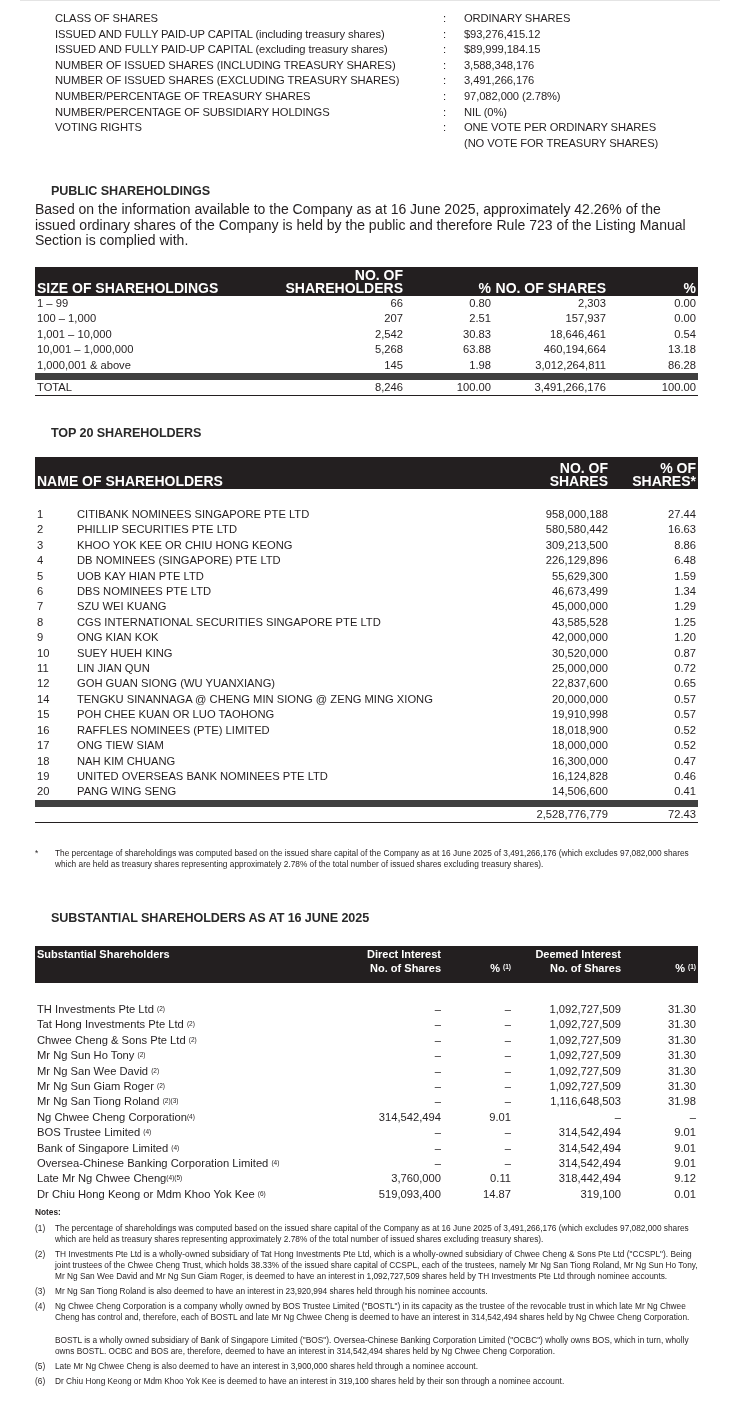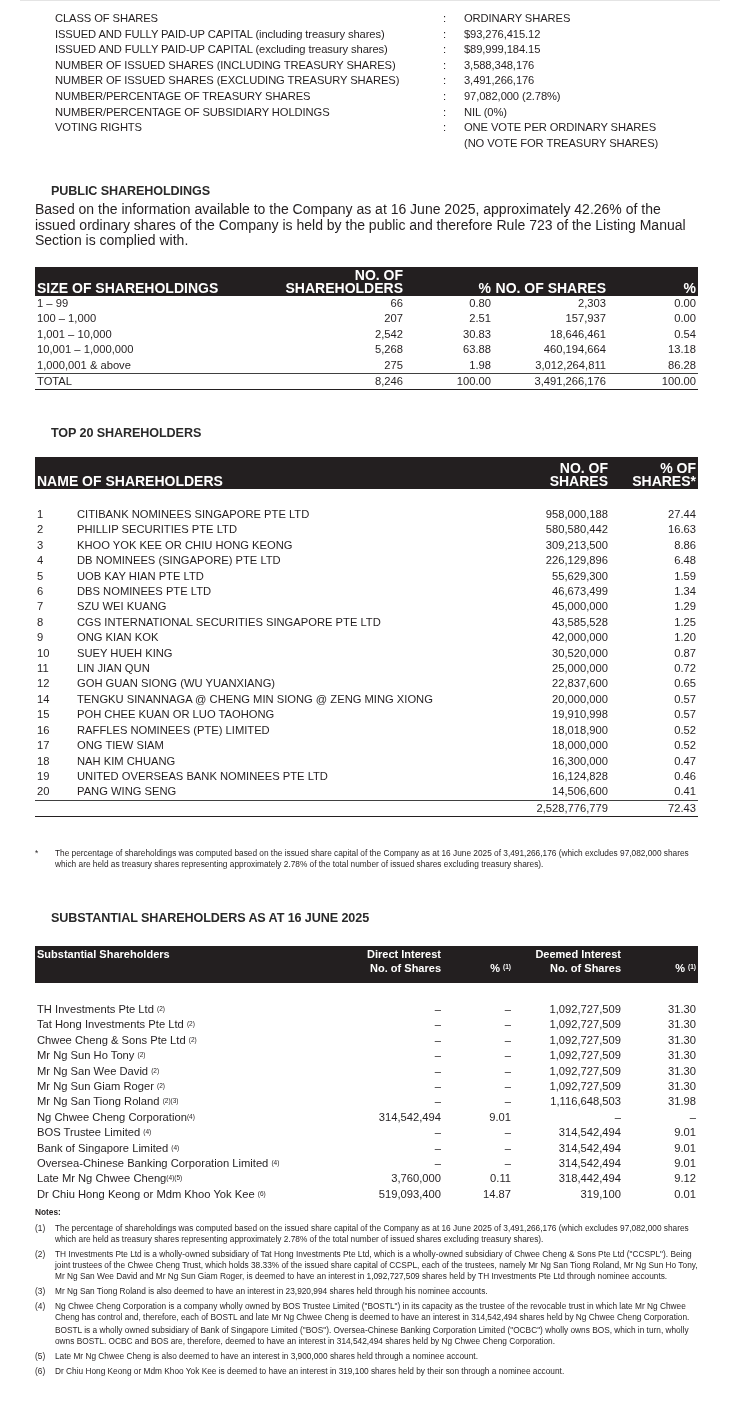--- a/index.html
+++ b/index.html
@@ -19,21 +19,21 @@
 
   .section-title { position: absolute; left: 51px; font-size: 12.6px; font-weight: bold; color: #2a2a2a; letter-spacing: -0.1px; }
   .para { position: absolute; left: 35px; width: 665px; font-size: 14px; line-height: 15.6px; }
 
   
   table { border-collapse: collapse; position: absolute; left: 35px; width: 663px; font-size: 11.2px; }
   thead tr.hdr th { background: #231f20; color: #ffffff; font-weight: bold; font-size: 14px; line-height: 13px; vertical-align: bottom; padding: 0 2px; }
   td { line-height: 15.5px; padding: 0 2px; white-space: nowrap; }
   .r { text-align: right; }
   .l { text-align: left; }
-  .under td { border-bottom: 1px solid #404040; }
+  .under td { border-bottom: 7px solid #404040; }
   .total td { border-bottom: 1px solid #231f20; }
 
   
   #dist { top: 267px; }
   #dist thead th { height: 29px; padding-bottom: 1px; }
   #dist td { line-height: 15.4px; }
 
   
   #top20 { top: 457px; }
   #top20 thead th { height: 32px; padding-bottom: 1px; }
@@ -49,21 +49,21 @@
   #subst thead th { padding-top: 1px; padding-bottom: 8px; font-size: 11px; line-height: 14px; }
   #subst .spacer td { height: 19px; }
   #subst td { line-height: 15.4px; }
   sup { font-size: 6.5px; vertical-align: top; position: relative; top: -1px; }
   th sup { font-size: 6.5px; }
 
   .notes { position: absolute; left: 35px; top: 1207px; width: 665px; font-size: 8.3px; line-height: 11px; }
   .notes-title { font-weight: bold; margin-bottom: 5px; }
   .note { display: flex; margin-bottom: 4px; }
   .note .num { width: 20px; flex: none; }
-  .note .body p + p { margin-top: 2px; }
+  .note .body p + p { margin-top: 12px; }
 </style>
 </head>
 <body>
 
 <div class="topline"></div>
 
 <div class="info" id="info">
     <div class="info-row">
       <span class="info-label">CLASS OF SHARES</span>
       <span class="info-colon">:</span>
@@ -155,21 +155,21 @@
       </tr>
       <tr>
         <td class="l">10,001 – 1,000,000</td>
         <td class="r">5,268</td>
         <td class="r">63.88</td>
         <td class="r">460,194,664</td>
         <td class="r">13.18</td>
       </tr>
       <tr class="under">
         <td class="l">1,000,001 &amp; above</td>
-        <td class="r">275</td>
+        <td class="r">145</td>
         <td class="r">1.98</td>
         <td class="r">3,012,264,811</td>
         <td class="r">86.28</td>
       </tr>
       <tr class="total">
         <td class="l">TOTAL</td>
         <td class="r">8,246</td>
         <td class="r">100.00</td>
         <td class="r">3,491,266,176</td>
         <td class="r">100.00</td>

